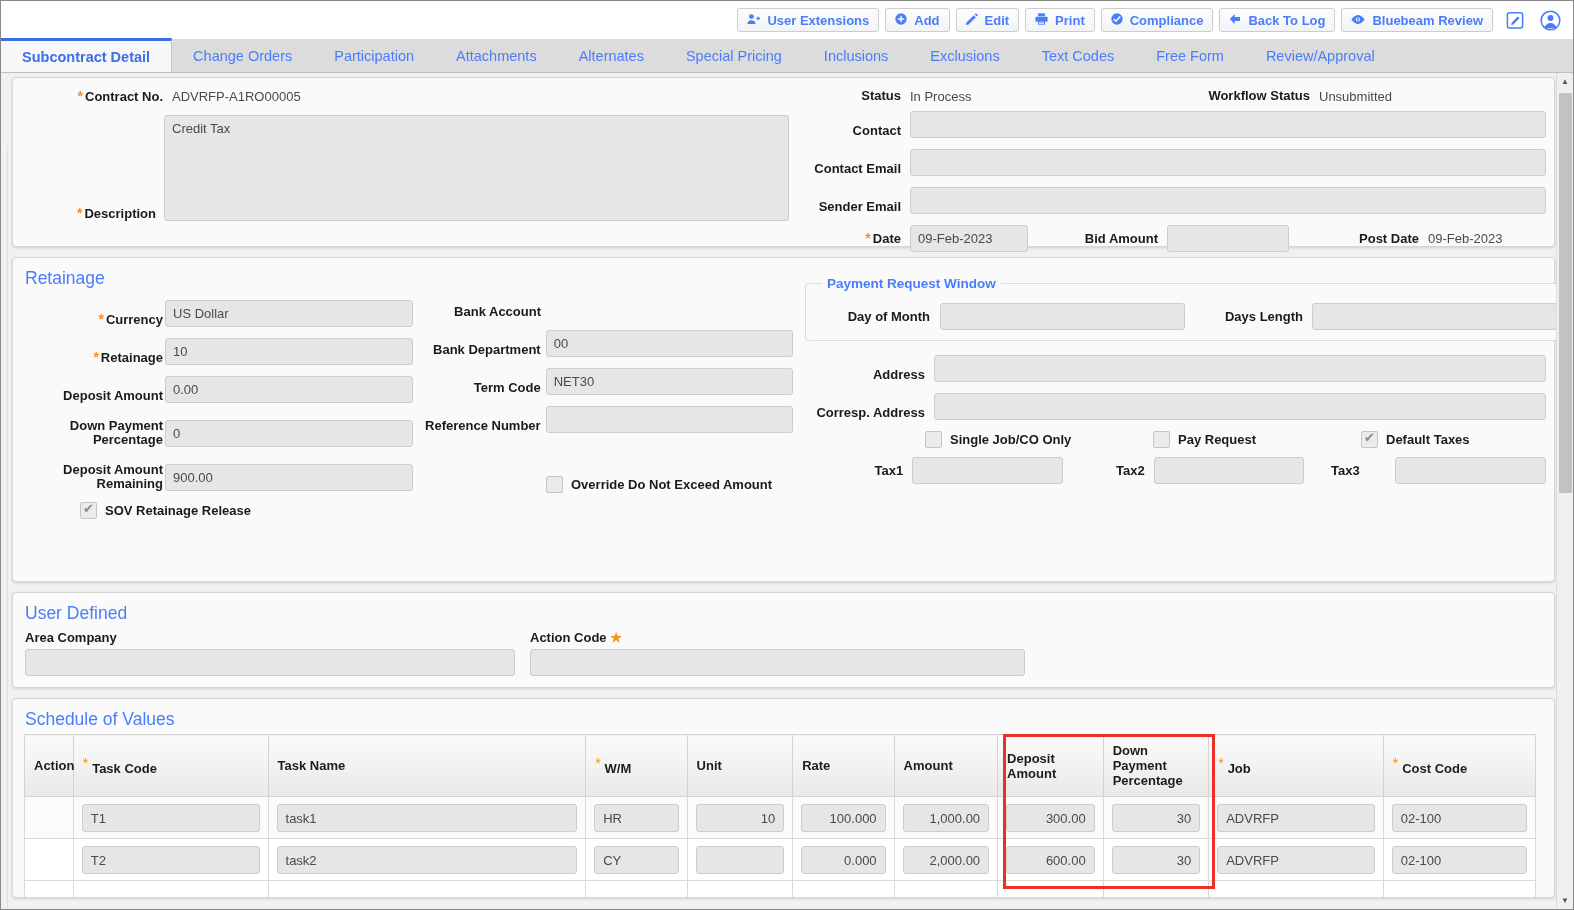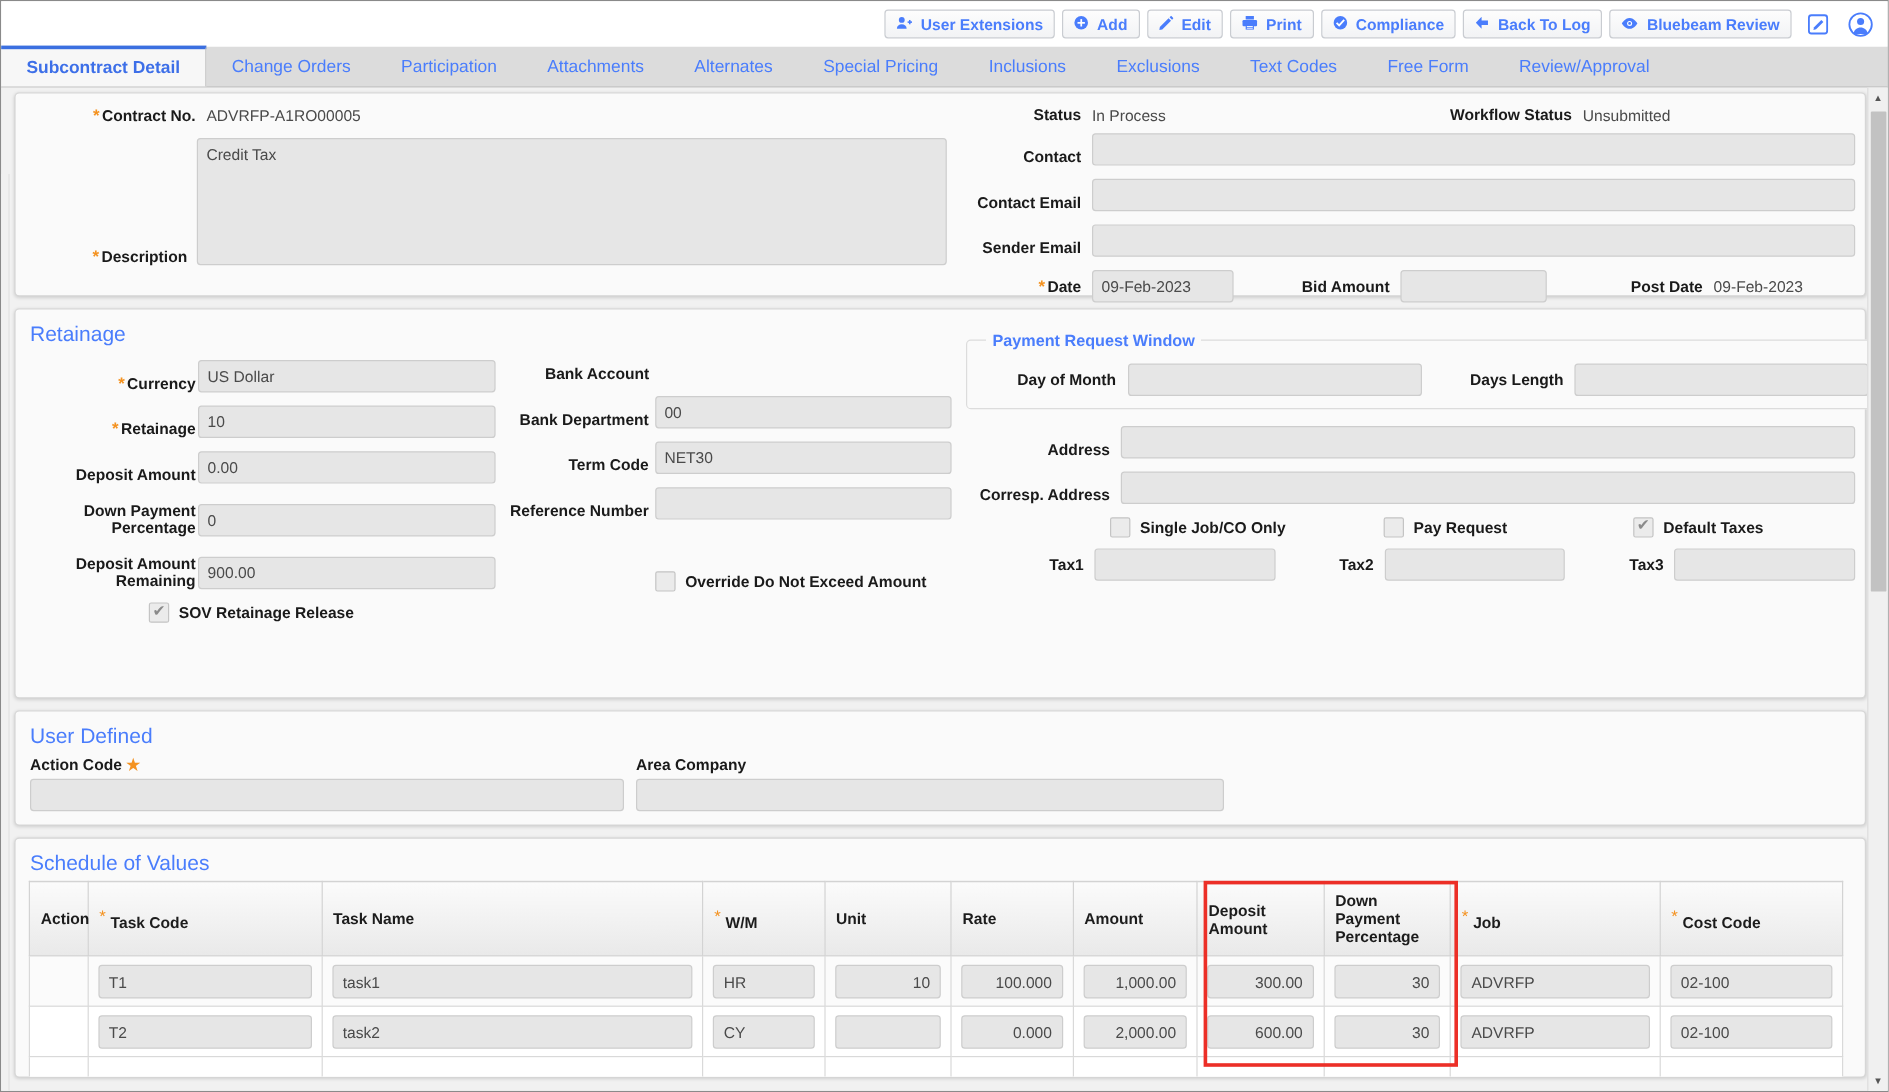--- a/index.html
+++ b/index.html
@@ -369,21 +369,21 @@
           <div class="inp" style="width:248px; margin-left:2px;">0.00</div>
         </div>
         <div class="fld">
           <div class="lbl" style="width:150px;">Down Payment Percentage</div>
           <div class="inp" style="width:248px; margin-left:2px;">0</div>
         </div>
         <div class="fld">
           <div class="lbl" style="width:150px;">Deposit Amount Remaining</div>
           <div class="inp" style="width:248px; margin-left:2px;">900.00</div>
         </div>
-        <div class="cbrow" style="margin-left:111px; margin-top:8px;">
+        <div class="cbrow" style="margin-left:67px; margin-top:8px;">
           <span class="cb checked"></span>
           <span class="t">SOV Retainage Release</span>
         </div>
       </div>
 
       <div style="position:absolute; left:410px; top:42px; width:370px;">
         <div class="fld">
           <div class="lbl" style="width:118px;">Bank Account</div>
         </div>
         <div class="fld">
@@ -437,41 +437,41 @@
             <span class="cb checked"></span>
             <span class="t">Default Taxes</span>
           </div>
         </div>
 
         <div style="display:flex; align-items:center; margin-top:9px;">
           <div class="lbl" style="width:122px; padding-top:0;">Tax1</div>
           <div class="inp" style="width:180px; margin-left:9px;"></div>
           <div class="lbl" style="width:100px; padding-top:0;">Tax2</div>
           <div class="inp" style="width:180px; margin-left:9px;"></div>
-          <div class="lbl" style="width:100px; padding-top:0;">Tax3</div>
+          <div class="lbl" style="width:100px; padding-top:0;text-align:center;">Tax3</div>
           <div class="inp" style="width:180px; margin-left:9px;"></div>
         </div>
       </div>
     </div>
 
     <div class="panel" style="height:96px;">
       <div class="panel-title">User Defined</div>
       <div style="display:flex; padding-left:12px; margin-top:2px;">
+        <div style="width:505px;">
+          <div style="font-size:13px; font-weight:bold; color:#1a1a1a; margin-bottom:4px;">
+            <span>Area Company</span>
+          </div>
+          <div class="inp" style="width:490px;"></div>
+        </div>
         <div style="width:505px;">
           <div style="font-size:13px; font-weight:bold; color:#1a1a1a; margin-bottom:4px;">
             <span>Action Code</span>
             <span class="req" style="color:#f49220;">★</span>
           </div>
           <div class="inp" style="width:495px;"></div>
-        </div>
-        <div style="width:505px;">
-          <div style="font-size:13px; font-weight:bold; color:#1a1a1a; margin-bottom:4px;">
-            <span>Area Company</span>
-          </div>
-          <div class="inp" style="width:490px;"></div>
         </div>
       </div>
     </div>
 
     <div class="panel" style="height:200px; overflow:hidden;">
       <div class="panel-title">Schedule of Values</div>
       <div class="sovwrap" style="position:relative;">
         <table class="sov">
           <colgroup>
             <col style="width:48px">

